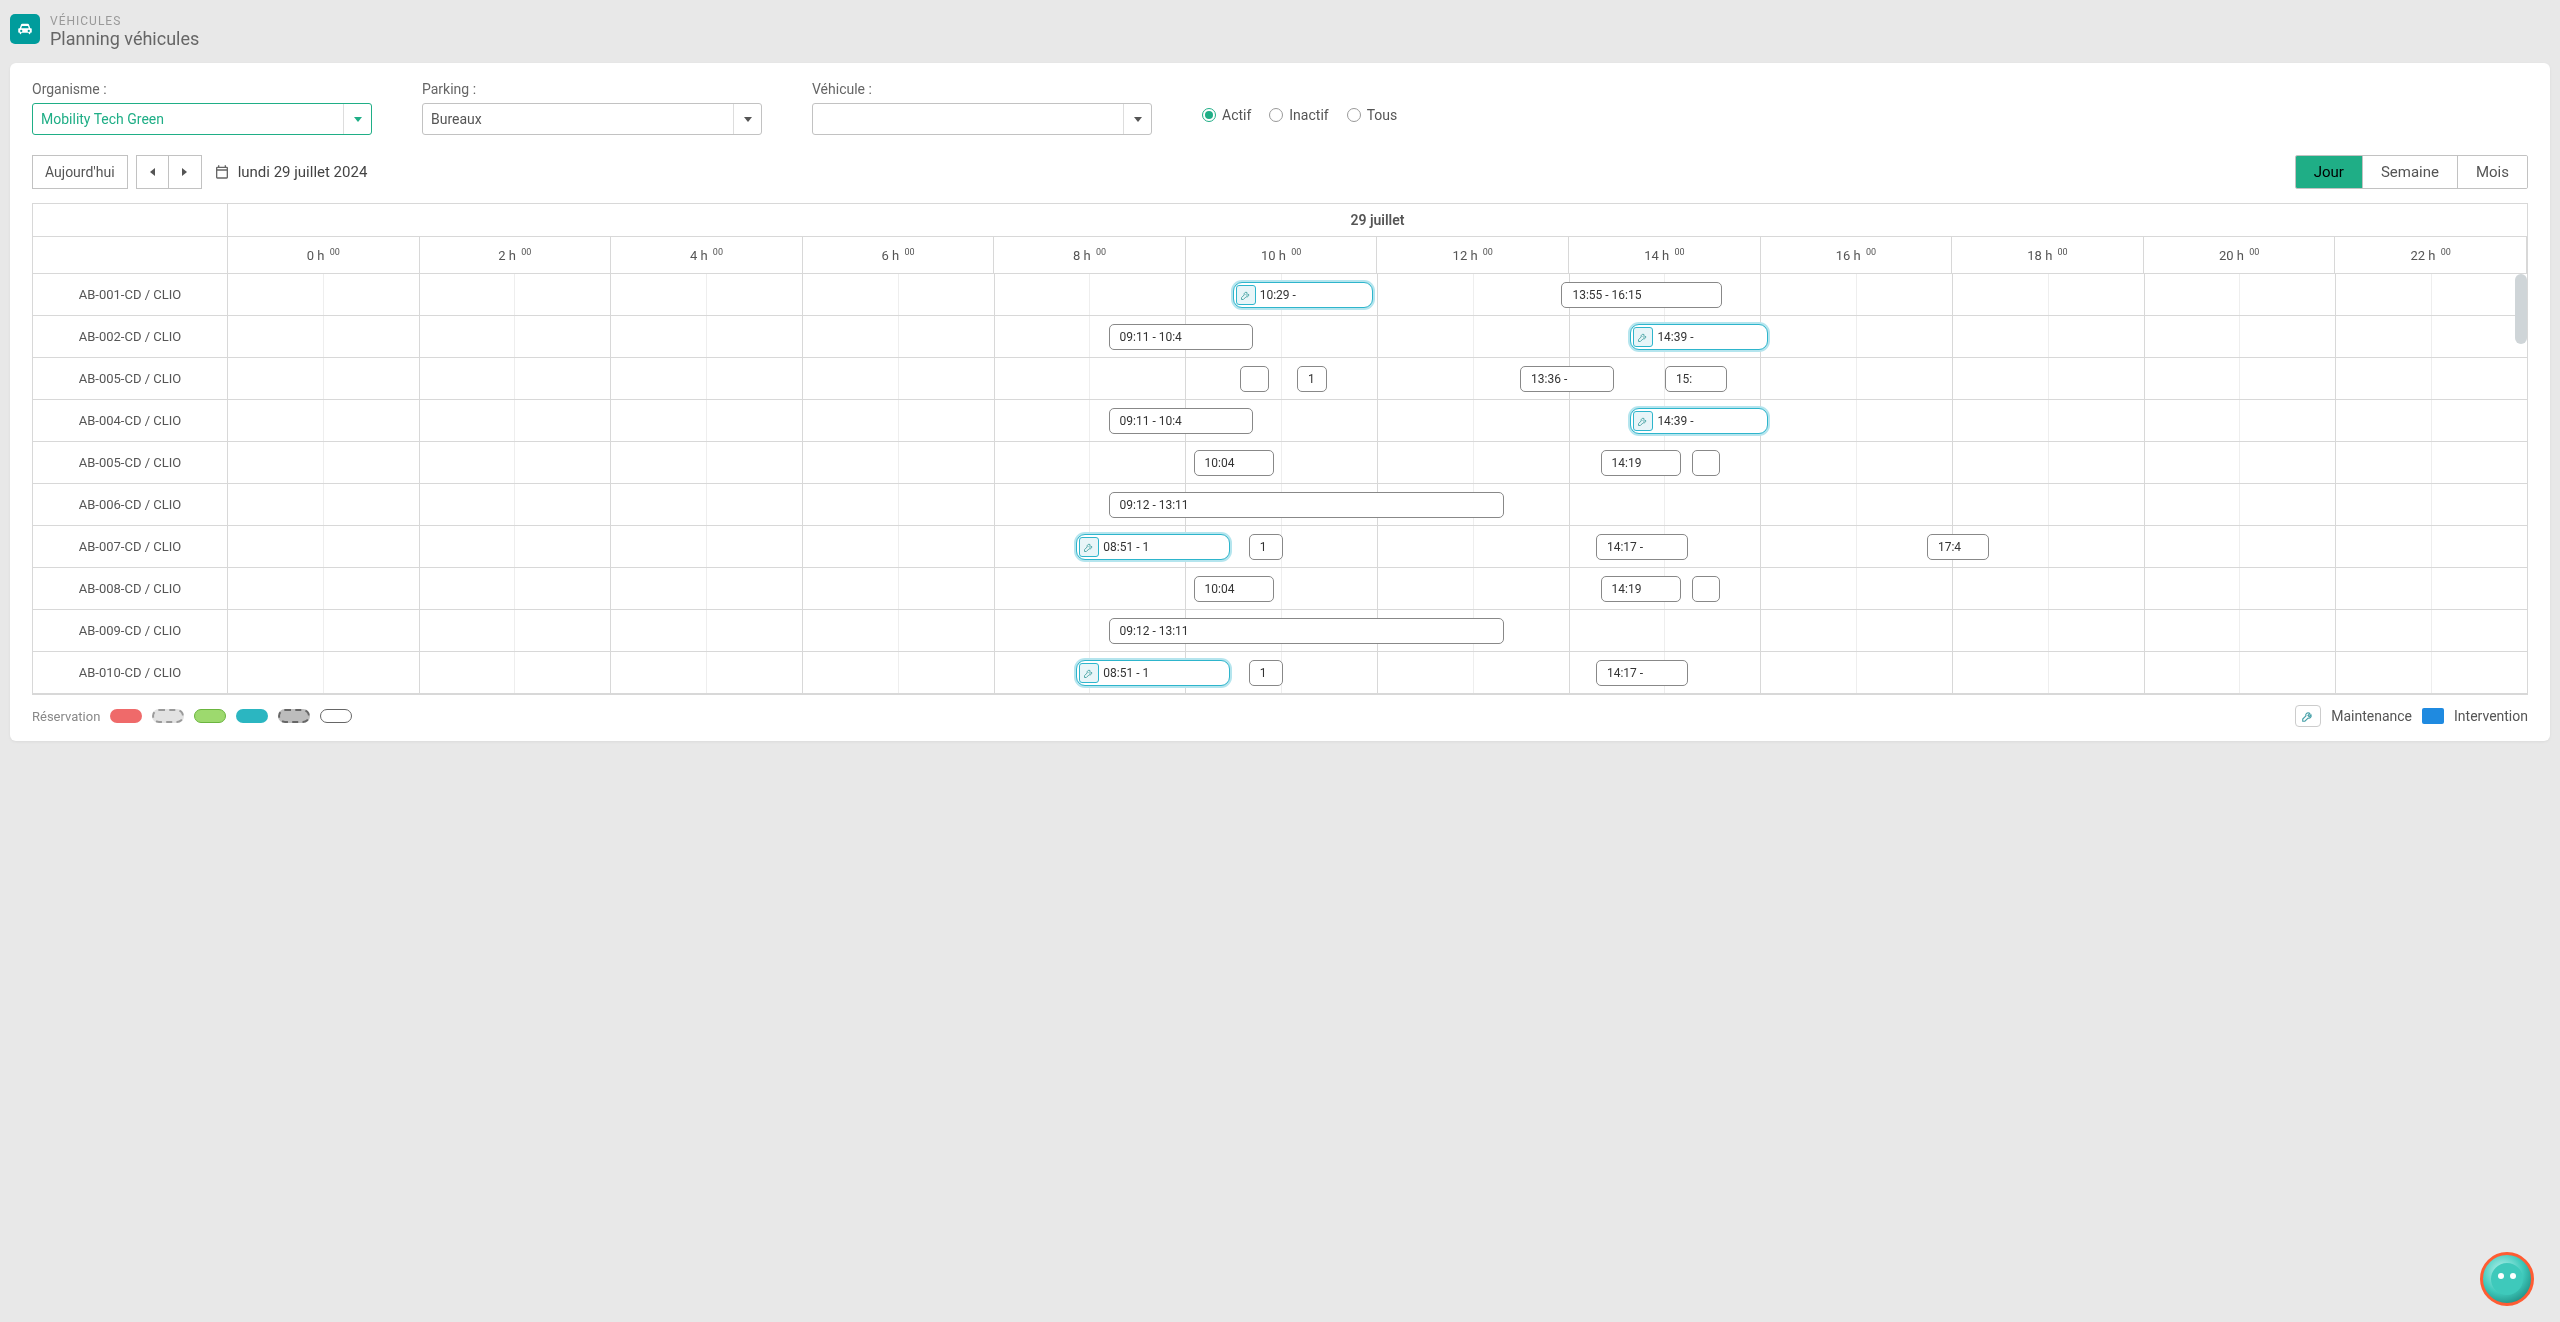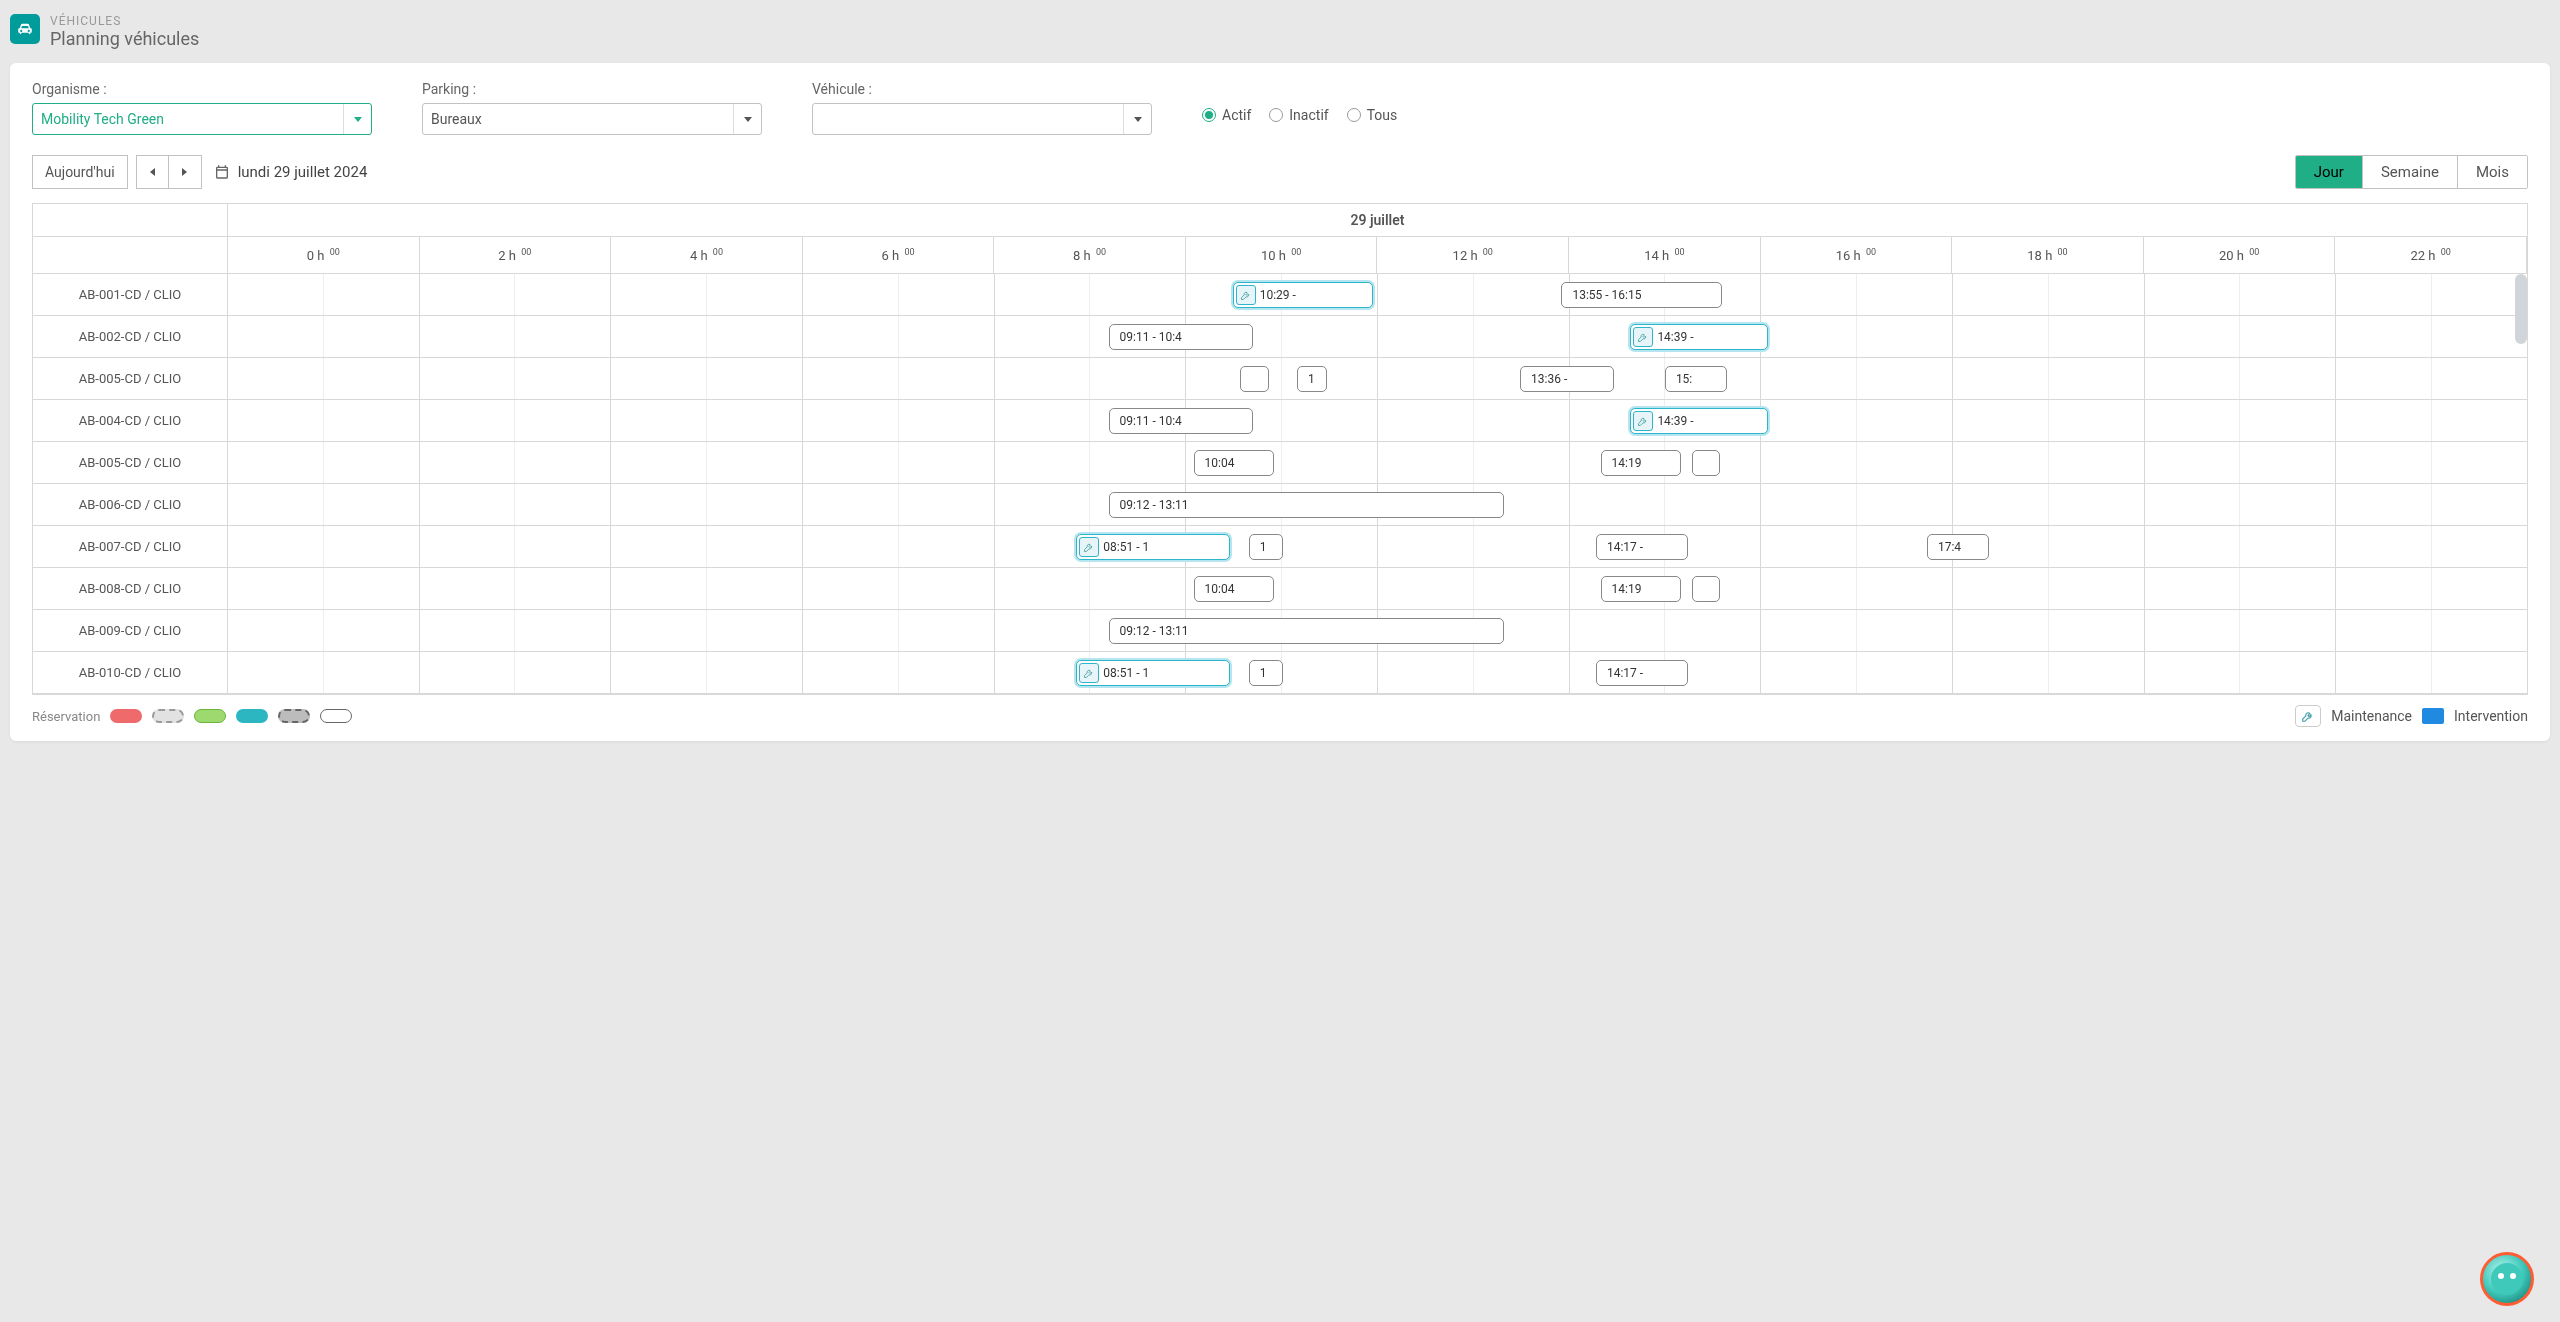--- a/index.html
+++ b/index.html
@@ -119,21 +119,21 @@
   .row-tl-grid div { flex:1; border-right:1px solid #eee; }
   .row-tl-grid div.major { border-right:1px solid #d8d8d8; }
   .row-tl-grid div:last-child { border-right:none;}
   .bar {
     position:absolute; top:50%; transform:translateY(-50%);
     height:26px; background:white; border:1px solid #888; border-radius:5px;
     display:flex; align-items:center; padding: 0 10px; font-size:12px; color:#333;
     white-space:nowrap; overflow:hidden;
     z-index:2;
   }
-  .bar.maint { border-color:#2eb5cc; box-shadow: 0 0 0 2px #b5e5ee; padding:0 2px;}
+  .bar.maint { border-color:#2eb5cc; box-shadow: 0 0 0 2px #b5e5ee; padding:0 2px;border-radius:9px;}
   .bar.maint .wrench {
     background:#e8f5f8; border-radius:3px; width:20px; height:20px;
     display:inline-flex; align-items:center; justify-content:center; margin-right:4px;
     border:1px solid #2eb5cc;
   }
   .wrench svg { stroke:#5aa; }
 
   
   .legend { display:flex; align-items:center; margin-top:10px;}
   .legend .lbl { margin-right: 10px; font-size:13px; color:#888;}

